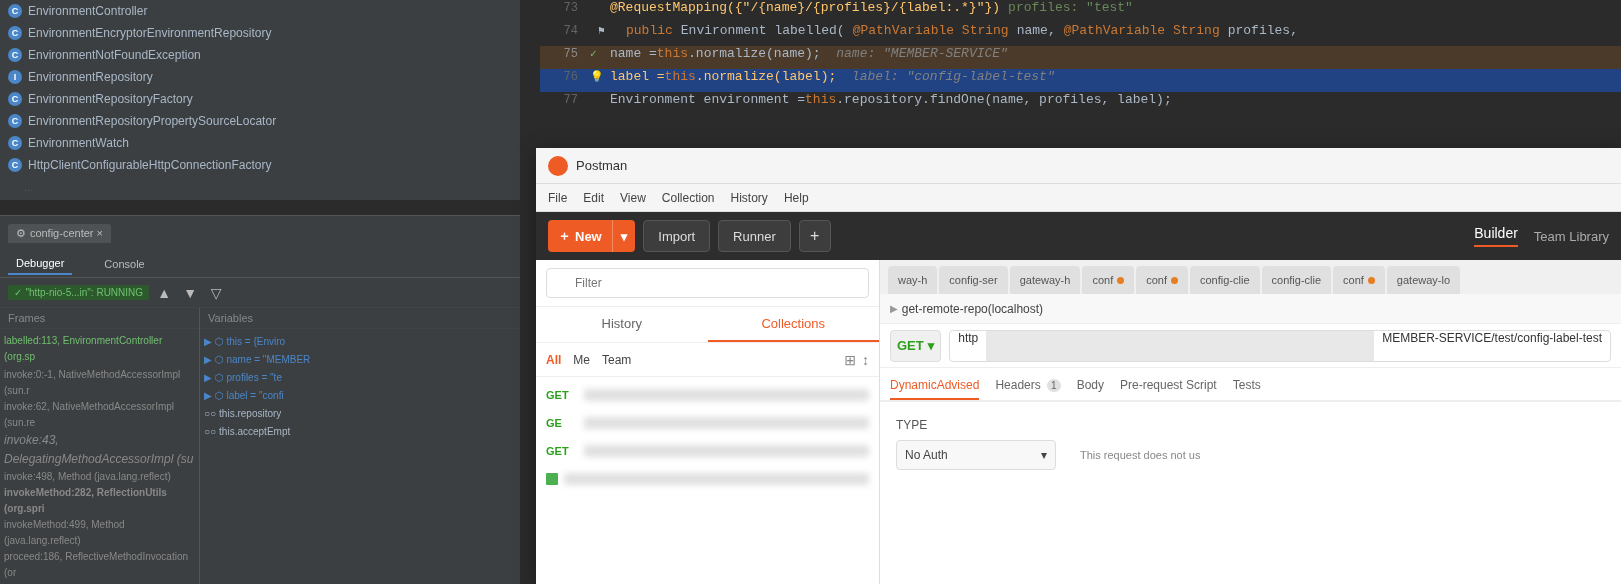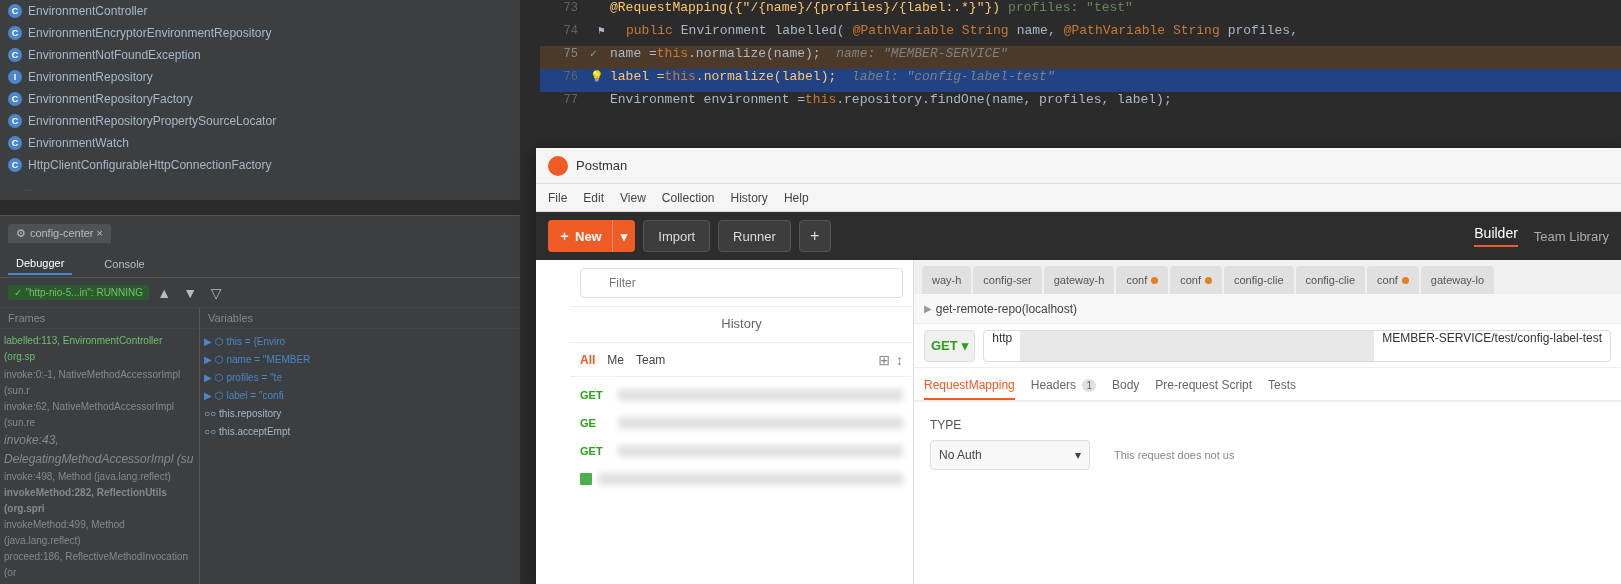--- a/index.html
+++ b/index.html
@@ -345,21 +345,20 @@
     }
 
     
     .postman-sidebar {
       width: 344px;
       border-right: 1px solid #ddd;
       display: flex;
       flex-direction: column;
       background: #fff;
       flex-shrink: 0;
-      margin-left: 34px;
     }
 
     .sidebar-filter {
       padding: 8px 10px;
       border-bottom: 1px solid #eee;
     }
     .filter-input {
       width: 100%;
       height: 30px;
       border: 1px solid #ddd;
@@ -817,20 +816,21 @@
 
     <div class="postman-sidebar">
       <div class="sidebar-filter">
         <div class="filter-wrap">
           <span class="filter-icon">🔍</span>
           <input class="filter-input" type="text" placeholder="Filter" style="">
         </div>
       </div>
       <div class="sidebar-tabs">
         <div class="sidebar-tab">History</div>
+        <div class="sidebar-tab active">Collections</div>
       </div>
       <div class="collection-filter">
         <button class="coll-filter-btn active">All</button>
         <button class="coll-filter-btn">Me</button>
         <button class="coll-filter-btn">Team</button>
         <div class="coll-filter-icons">
           <button class="coll-icon-btn">⊞</button>
           <button class="coll-icon-btn">↕</button>
         </div>
       </div>
@@ -901,21 +901,21 @@
         </div>
         <div style="display:flex; flex:1; border:1px solid #ddd; border-radius:4px; overflow:hidden; height:32px; align-items:flex-start;">
           <span style="padding: 0 8px; font-size:12px; color:#333; flex-shrink:0;">http</span>
           <span style="flex:1; background:#e8e8e8; height:100%; display:flex; align-items:center; padding:0 8px; font-size:11px; color:#aaa;"></span>
           <span style="padding: 0 8px; font-size:12px; color:#333; flex-shrink:0;">MEMBER-SERVICE/test/config-label-test</span>
         </div>
       </div>
 
       <div class="request-section-tabs">
         <div class="req-section-tab active">
-          <span>RequestMapping</span>
+          <span>DynamicAdvised</span>
         </div>
         <div class="req-section-tab">
           <span>Headers</span>
           <span class="badge">1</span>
         </div>
         <div class="req-section-tab">
           <span>Body</span>
         </div>
         <div class="req-section-tab">
           <span>Pre-request Script</span>

